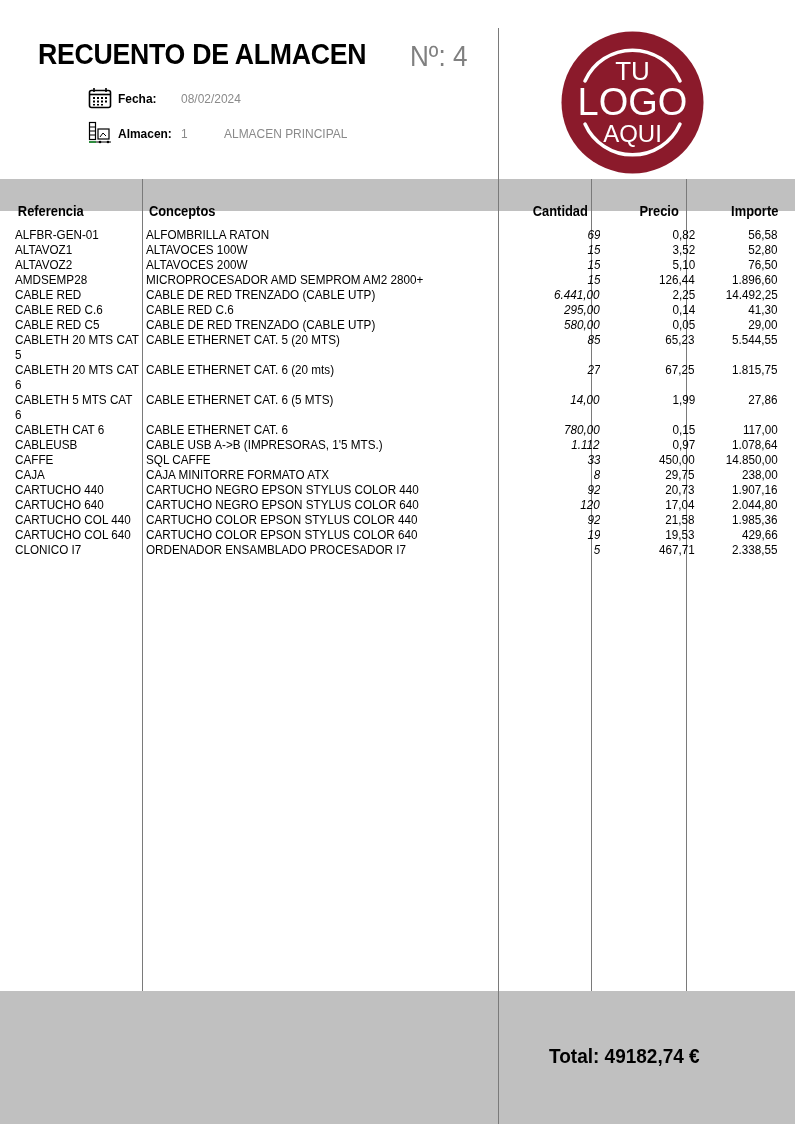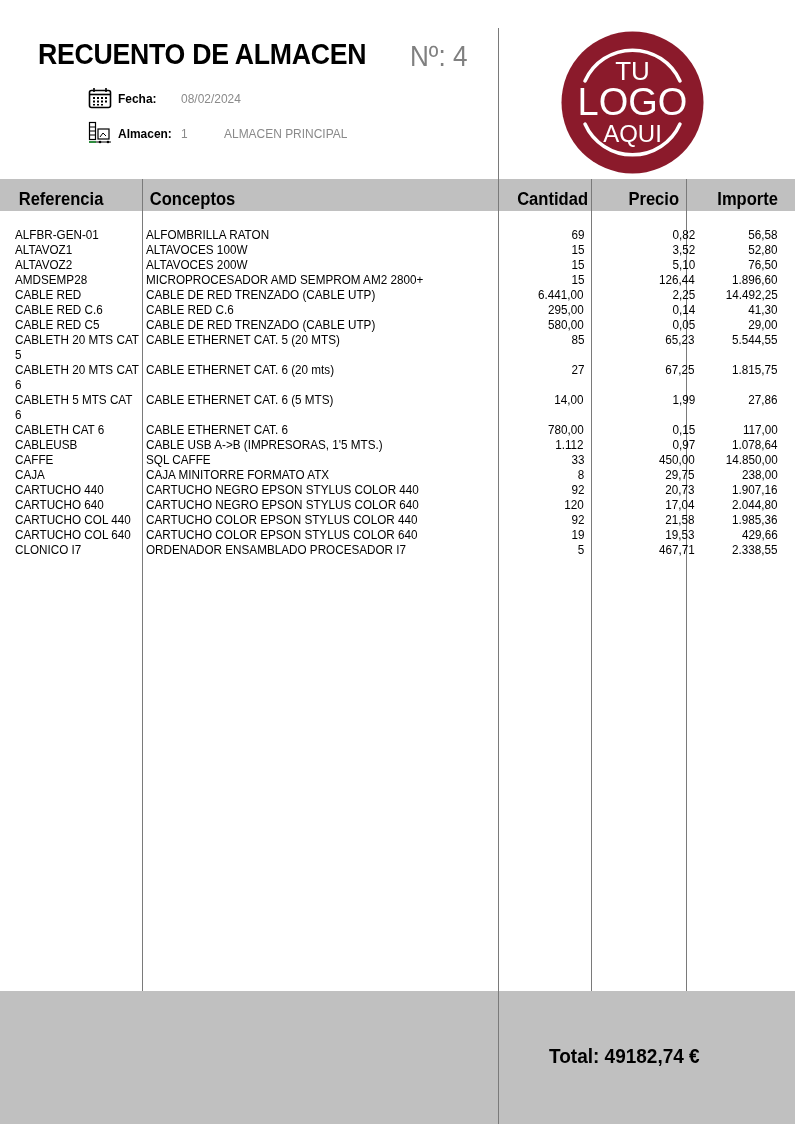--- a/index.html
+++ b/index.html
@@ -9,34 +9,34 @@
   .title { left: 38px; top: 38px; font-size: 29px; font-weight: bold; letter-spacing: -0.3px;
            transform: scaleX(0.92); transform-origin: left top; white-space: nowrap; }
   .number { left: 410px; top: 40px; font-size: 29px; color: #808080; white-space: nowrap;
             transform: scaleX(0.9); transform-origin: left top; }
   .meta-row { left: 52px; height: 24px; display: flex; align-items: center; font-size: 13px; margin-left: 36px; }
   .meta-label { font-weight: bold; margin-left: 6px; transform: scaleX(0.92); transform-origin: left center; }
   .meta-val { color: #8a8a8a; font-size: 13px; transform: scaleX(0.92); transform-origin: left center; white-space: nowrap; }
   .vline-top { left: 498px; top: 28px; width: 1px; height: 151px; background: #7a7a7a; }
   .logo { left: 561px; top: 31px; width: 143px; height: 143px; }
   .header-bar { left: 0; top: 179px; width: 795px; height: 32px; background: #c0c0c0; }
-  .hcell { position: absolute; top: 4px; height: 40px; line-height: 32px; font-size: 18px; font-weight: bold;
+  .hcell { position: absolute; top: 16px; height: 40px; line-height: 32px; font-size: 14px; font-weight: bold;
            white-space: nowrap; }
   .hcell span { display: inline-block; transform: scaleX(0.92); }
   .col-line { position: absolute; width: 1px; background: #7a7a7a; }
   .rows { left: 0; top: 227px; width: 656px; }
   .row { position: relative; font-size: 13px; line-height: 15px; }
   .c { position: absolute; top: 0; white-space: nowrap; overflow: hidden; }
   .c span { display: inline-block; transform: scaleX(0.9); transform-origin: left top; }
   .c.r span { transform-origin: right top; }
   .c.r { text-align: right; }
   .ref { left: 15px; width: 125px; white-space: normal; }
   .ref span { width: 138px; }
   .con { left: 146px; width: 350px; }
-  .qty { left: 496px; width: 88px; }
+  .qty { left: 512px; width: 88px; font-style: italic; }
   .pre { left: 593px; width: 86px; margin-left: 16px; }
   .imp { left: 688px; width: 90px; }
   .footer { left: 0; top: 991px; width: 795px; height: 133px; background: #c0c0c0; }
   .total { left: 549px; top: 1045px; font-size: 20px; font-weight: bold; white-space: nowrap;
            transform: scaleX(0.95); transform-origin: left top; }
 </style>
 </head>
 <body>
 
 <div class="abs title">RECUENTO DE ALMACEN</div>

